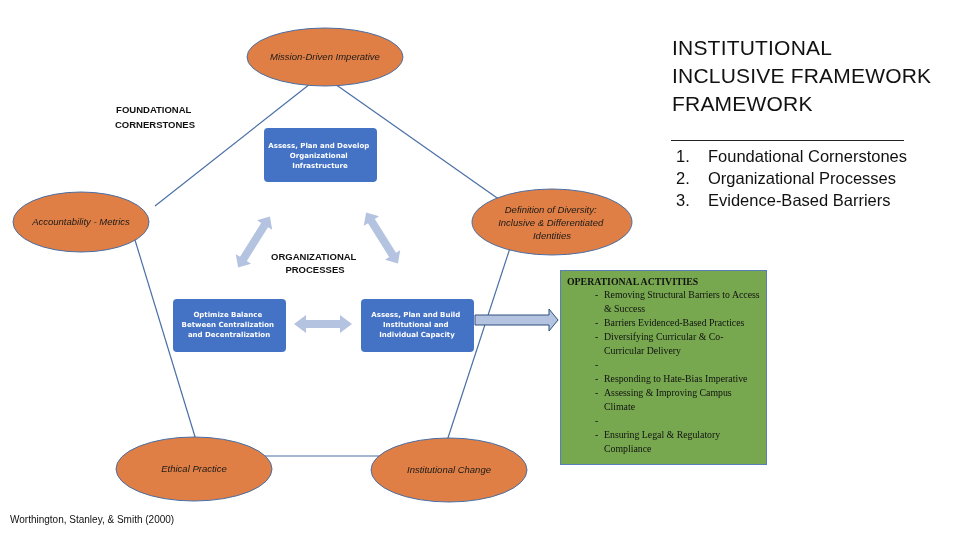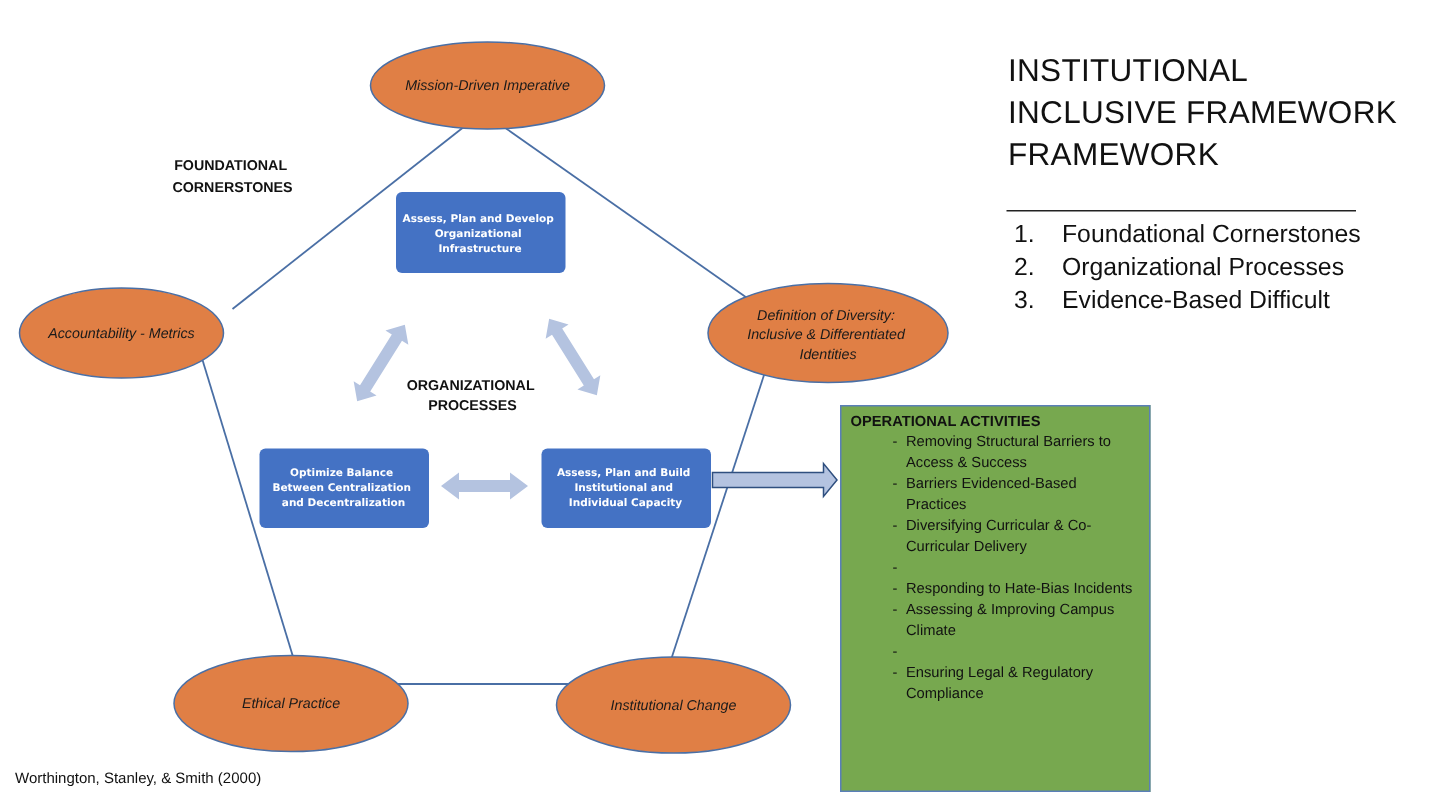--- a/index.html
+++ b/index.html
@@ -6,21 +6,21 @@
   body { width:960px; height:540px; position:relative; overflow:hidden; font-family:"Liberation Sans", sans-serif; }
   #diagram { position:absolute; left:0; top:0; width:960px; height:540px; }
   .ellipse-text { font-family:"Liberation Sans", sans-serif; font-style:italic; font-size:9.5px; fill:#1a1a1a; }
   .box-text { font-family:"DejaVu Sans", sans-serif; font-weight:bold; font-size:7px; fill:#ffffff; }
   .section-label { font-family:"Liberation Sans", sans-serif; font-weight:bold; font-size:9.5px; fill:#111; }
   .title { position:absolute; left:672px; top:34px; font-family:Liberation Sans, sans-serif; font-size:21px; line-height:28px; color:#111; letter-spacing:0.2px; }
   .title-rule { position:absolute; left:671px; top:140px; width:233px; height:1px; background:#222; }
   .framework-list { position:absolute; left:676px; top:145px; margin:0; padding:0; list-style:none; font-family:"Liberation Sans", sans-serif; font-size:16.5px; line-height:22px; color:#111; }
   .framework-list li { display:flex; }
   .framework-list .num { width:32px; }
-  .ops-box { position:absolute; left:560px; top:270px; width:207px; height:258px; background:#77a84f; border:1.5px solid #5a7fb8; box-sizing:border-box; padding:5px 6px; font-family:Liberation Sans, sans-serif; color:#111; }
+  .ops-box { position:absolute; left:560px; top:270px; width:207px; height:195px; background:#77a84f; border:1.5px solid #5a7fb8; box-sizing:border-box; padding:5px 6px; font-family:Liberation Serif, serif; color:#111; }
   .ops-title { font-weight:bold; font-size:9.8px; line-height:12px; }
   .ops-list { list-style:none; margin:0; padding:0; }
   .ops-list li { display:flex; font-size:9.8px; line-height:14px; }
   .ops-list .dash { width:37px; padding-left:28px; box-sizing:border-box; flex:none; }
   .ops-list .txt { flex:1; }
   .citation { position:absolute; left:10px; top:514px; font-family:"Liberation Sans", sans-serif; font-size:10px; color:#111; }
 </style>
 </head>
 <body>
 
@@ -116,21 +116,21 @@
   <li>
       <span class="num">1.</span>
       <span>Foundational Cornerstones</span>
     </li>
   <li>
       <span class="num">2.</span>
       <span>Organizational Processes</span>
     </li>
   <li>
       <span class="num">3.</span>
-      <span>Evidence-Based Difficult</span>
+      <span>Evidence-Based Barriers</span>
     </li>
 </ol>
 
 <div class="ops-box">
   <div class="ops-title">OPERATIONAL ACTIVITIES</div>
   <ul class="ops-list">
     <li>
         <span class="dash">-</span>
         <span class="txt">Removing Structural Barriers to Access &amp; Success</span>
       </li>
@@ -140,21 +140,21 @@
       </li>
     <li>
         <span class="dash">-</span>
         <span class="txt">Diversifying Curricular &amp; Co-Curricular Delivery</span>
       </li>
     <li>
         <span class="dash">-</span>
       </li>
     <li>
         <span class="dash">-</span>
-        <span class="txt">Responding to Hate-Bias Incidents</span>
+        <span class="txt">Responding to Hate-Bias Imperative</span>
       </li>
     <li>
         <span class="dash">-</span>
         <span class="txt">Assessing &amp; Improving Campus Climate</span>
       </li>
     <li>
         <span class="dash">-</span>
       </li>
     <li>
         <span class="dash">-</span>

